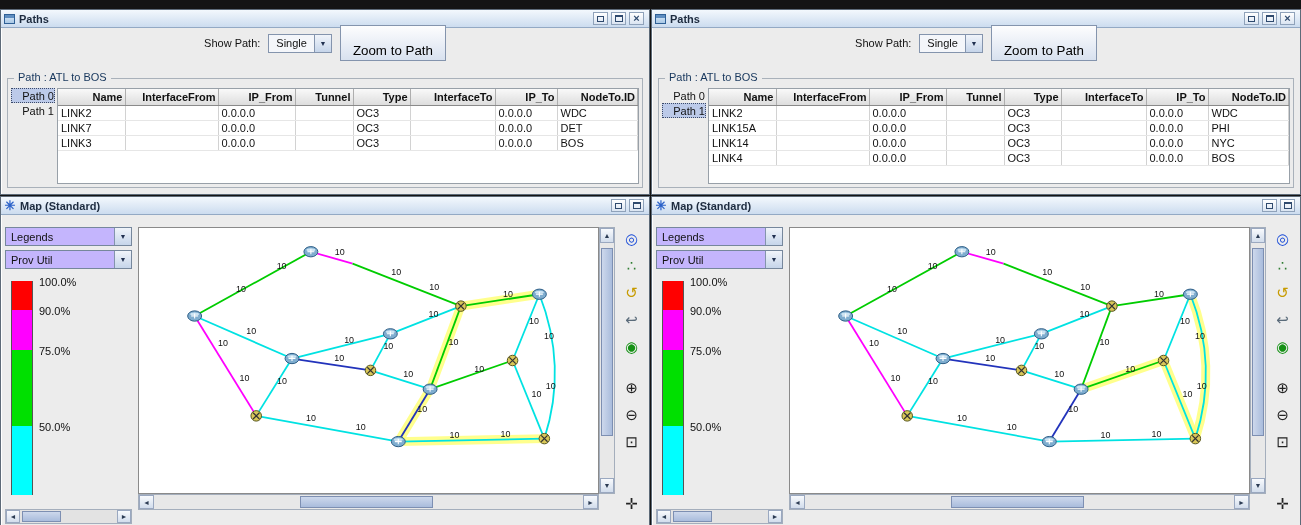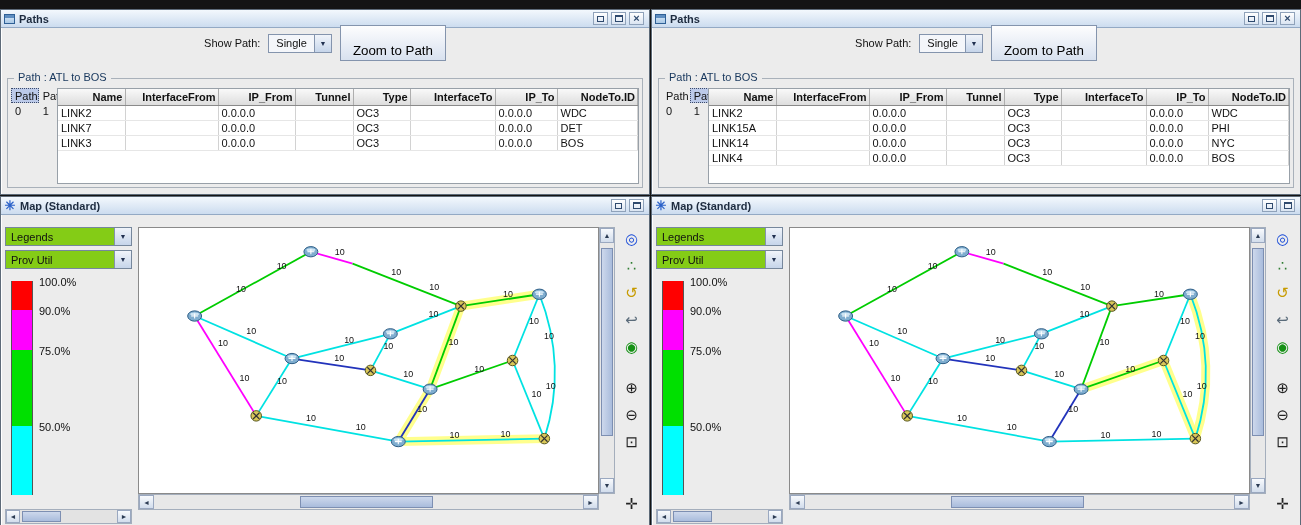--- a/index.html
+++ b/index.html
@@ -34,35 +34,35 @@
   .paths-toolbar{height:30px;display:flex;align-items:center;justify-content:center;gap:8px;}
   .combo{height:19px;border:1px solid #8494ad;background:#f4f6fa;display:flex;align-items:center;}
   .combo-text{padding:0 7px;}
   .combo-arrow{width:17px;height:100%;border-left:1px solid #8494ad;display:flex;align-items:center;
                justify-content:center;font-size:7px;color:#203050;background:linear-gradient(#f0f4fa,#c6d5ea);}
   .btn{height:21px;padding:17px 12px;border:1px solid #8494ad;background:linear-gradient(#fdfdfe,#d8e1ef);}
 
   .group{position:absolute;left:6px;right:6px;top:68px;bottom:6px;border:1px solid #a9b1ba;}
   .group-label{position:absolute;top:-8px;left:6px;background:#ececec;padding:0 4px;color:#16365c;}
   .group-body{position:absolute;left:3px;right:3px;top:9px;bottom:3px;display:flex;gap:2px;}
-  .path-list{width:44px;display:flex;}
+  .path-list{width:44px;display:flex;flex-direction:column;text-align:right;}
   .path-item{height:15px;line-height:15px;padding-left:3px;border:1px solid transparent;}
   .path-item.selected{background:#bccae9;border:1px dotted #3c4a68;}
 
   .table-wrap{flex:1;border:1px solid #98a0a8;background:#fff;overflow:hidden;}
   table{border-collapse:collapse;table-layout:fixed;width:100%;}
   th{height:16px;background:linear-gradient(#f9f9f9,#dddddd);border-right:1px solid #aeaeae;
      border-bottom:1px solid #8a8a8a;font-weight:bold;text-align:right;padding:0 2px;
      overflow:hidden;white-space:nowrap;}
   td{height:15px;border-right:1px solid #d2d2d2;border-bottom:1px solid #e6e6e6;padding:0 3px;
      white-space:nowrap;overflow:hidden;}
 
   .map-body{position:absolute;top:18px;left:1px;right:1px;bottom:1px;display:flex;}
   .sidebar{width:133px;display:flex;flex-direction:column;gap:4px;padding:12px 3px 0 3px;}
-  .side-combo{height:19px;border:1px solid #76879c;background:#84cc16;display:flex;align-items:center;gap:48px;}
+  .side-combo{height:19px;border:1px solid #76879c;background:#c4b5fd;display:flex;align-items:center;gap:48px;}
   .side-combo .combo-text{flex:1;padding-left:5px;}
   .legend{flex:1;position:relative;}
   .legend-seg{position:absolute;left:6px;width:22px;border-left:1px solid #555;border-right:1px solid #555;}
   .legend-lab{position:absolute;left:34px;}
   .side-scroll{height:15px;display:flex;border:1px solid #a4aebc;background:#e3e3e3;}
 
   .map-main{flex:1;display:flex;flex-direction:column;padding:12px 0 14px 3px;}
   .canvas-row{flex:1;display:flex;}
   .canvas{flex:1;background:#ffffff;border:1px solid #8a8a8a;position:relative;}
   .map-svg{position:absolute;left:0;top:0;width:100%;height:100%;}

